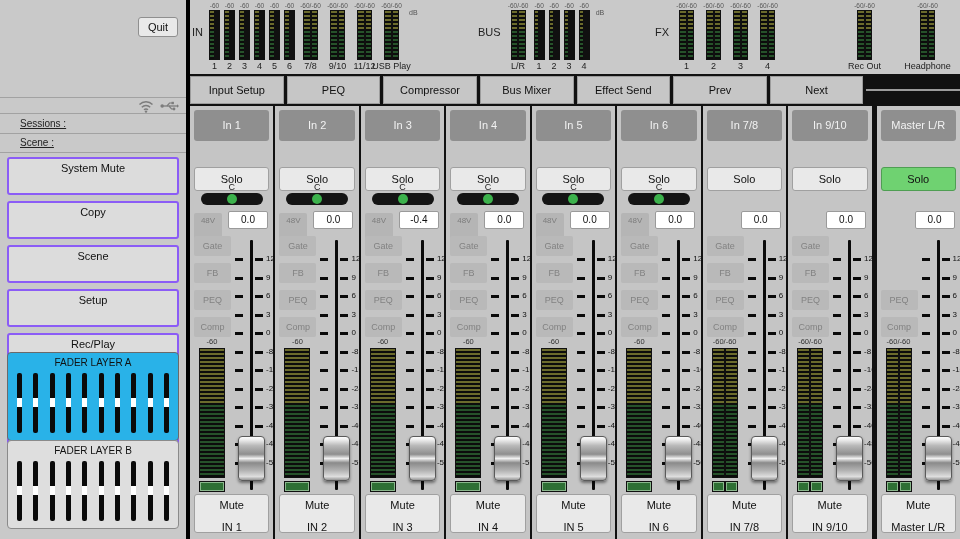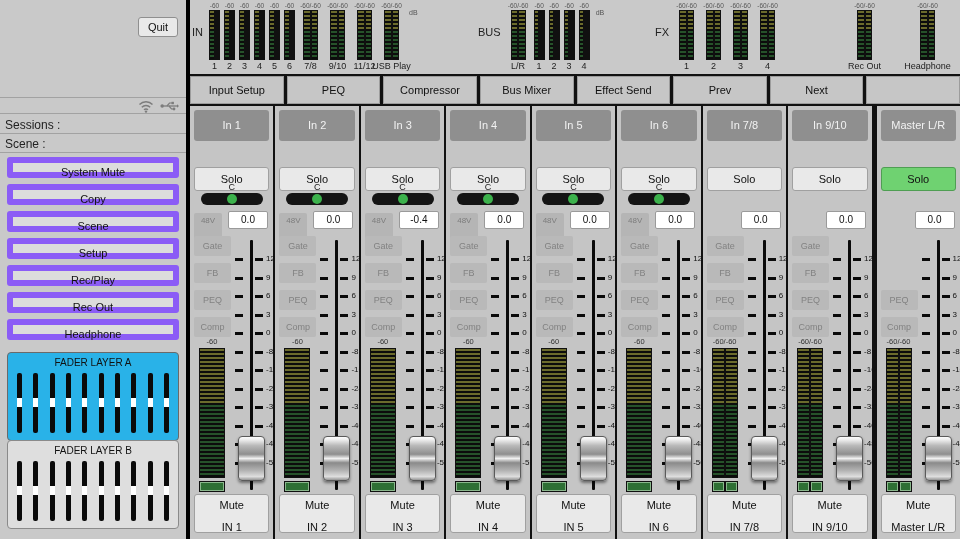--- a/index.html
+++ b/index.html
@@ -4,23 +4,23 @@
 <style>
   * { margin:0; padding:0; box-sizing:border-box; }
   html,body { width:960px; height:539px; background:#000; font-family:"Liberation Sans",sans-serif; overflow:hidden; }
   #app { position:relative; width:960px; height:539px; background:#000; }
 
   
   .sidebar { position:absolute; left:0; top:0; width:186px; height:539px; background:#c9c9c9; }
   .quit-btn { position:absolute; right:8px; top:17px; width:40px; height:20px; background:#e9e9e9; border:1px solid #8f8f8f; border-radius:3px; font-size:11px; color:#111; text-align:center; line-height:18px; cursor:pointer; }
   .side-sep { position:absolute; left:0; width:186px; height:1px; background:#a2a2a2; }
   .icons-row { position:absolute; right:6px; top:99px; height:14px; display:flex; gap:6px; align-items:center; }
-  .side-label { position:absolute; left:5px; font-size:12px; color:#222; }
+  .side-label { position:absolute; left:20px; font-size:10px; color:#222;text-decoration:underline; }
   .side-buttons { position:absolute; left:7px; top:157px; width:172px; display:flex; flex-direction:column; gap:6px; }
-  .side-btn { height:21px; background:#dcdcdc; border:6px solid #8b5cf6; border-radius:3px; font-size:11px; color:#111; text-align:center; line-height:19px; cursor:pointer; }
+  .side-btn { height:38px; background:#dcdcdc; border:2px solid #8b5cf6; border-radius:3px; font-size:11px; color:#111; text-align:center; line-height:19px; cursor:pointer; }
   .layer-panel { position:absolute; left:7px; width:172px; border:1px solid #8a8a8a; border-radius:4px; background:#dedede; text-align:center; cursor:pointer; }
   .layer-panel.active { background:#29b2e8; border-color:#6a6a6a; }
   .layer-title { font-size:10px; color:#111; padding-top:4px; }
   .layer-glyphs { display:flex; justify-content:space-between; padding:5px 9px 7px 9px; }
   .glyph { position:relative; width:5px; height:60px; background:#0a0a0a; border-radius:2px; }
   .glyph:after { content:""; position:absolute; left:0; top:42%; width:5px; height:9px; background:#fff; }
 
   
   .main { position:absolute; left:190px; top:0; width:770px; height:539px; background:#111; }
 
@@ -33,21 +33,21 @@
   .bread { font-size:6.5px; color:#555; height:9px; line-height:9px; white-space:nowrap; }
   .bbar { height:50px; display:flex; gap:2px; background:#101010; padding:1px; }
   .bcell .bbar { width:11px; } .bcell.dual .bbar { width:15px; }
   .blabel { font-size:9px; color:#222; height:12px; line-height:13px; white-space:nowrap; }
   .db-tag { font-size:7px; color:#555; margin-top:8px; margin-left:4px; }
   .mseg { flex:1; background-image:
       repeating-linear-gradient(to bottom, rgba(0,0,0,0) 0 2.4px, #0c0c0c 2.4px 4px),
       linear-gradient(to bottom, #6b6b2c 0 42%, #26522a 42% 100%); }
 
   
-  .tabs { position:absolute; left:0; top:76px; width:770px; height:28px; background:#111; display:flex; gap:3px; }
+  .tabs { position:absolute; left:0; top:76px; width:770px; height:28px; background:#111; display:flex; gap:3px;align-items:center; }
   .tab { flex:1; background:#c6c6c6; border:1px solid #9c9c9c; font-size:11px; color:#111; text-align:center; line-height:26px; cursor:pointer; }
 
   
   .strips { position:absolute; left:0; top:106px; width:770px; height:433px; display:flex; gap:2px; background:#111; }
   .strip { position:relative; flex:1; background:#c5c5c5; }
   .strip.master { margin-left:3px; }
   .ch-header { position:absolute; left:4px; right:4px; top:4px; height:31px; background:#8f8f8f; border-radius:3px; color:#f2f2f2; font-size:11px; text-align:center; line-height:31px; cursor:pointer; }
   .solo-btn { position:absolute; left:4px; right:4px; top:49px; height:24px; background:#e9e9e9; border:1px solid #a0a0a0; border-radius:3px; font-size:11px; color:#111; text-align:center; line-height:22px; cursor:pointer;margin-top:12px; }
   .solo-btn.active { background:#6fd271; border-color:#4f9e53; }
   .pan-wrap { position:absolute; left:0; right:0; top:76px; height:26px; }

